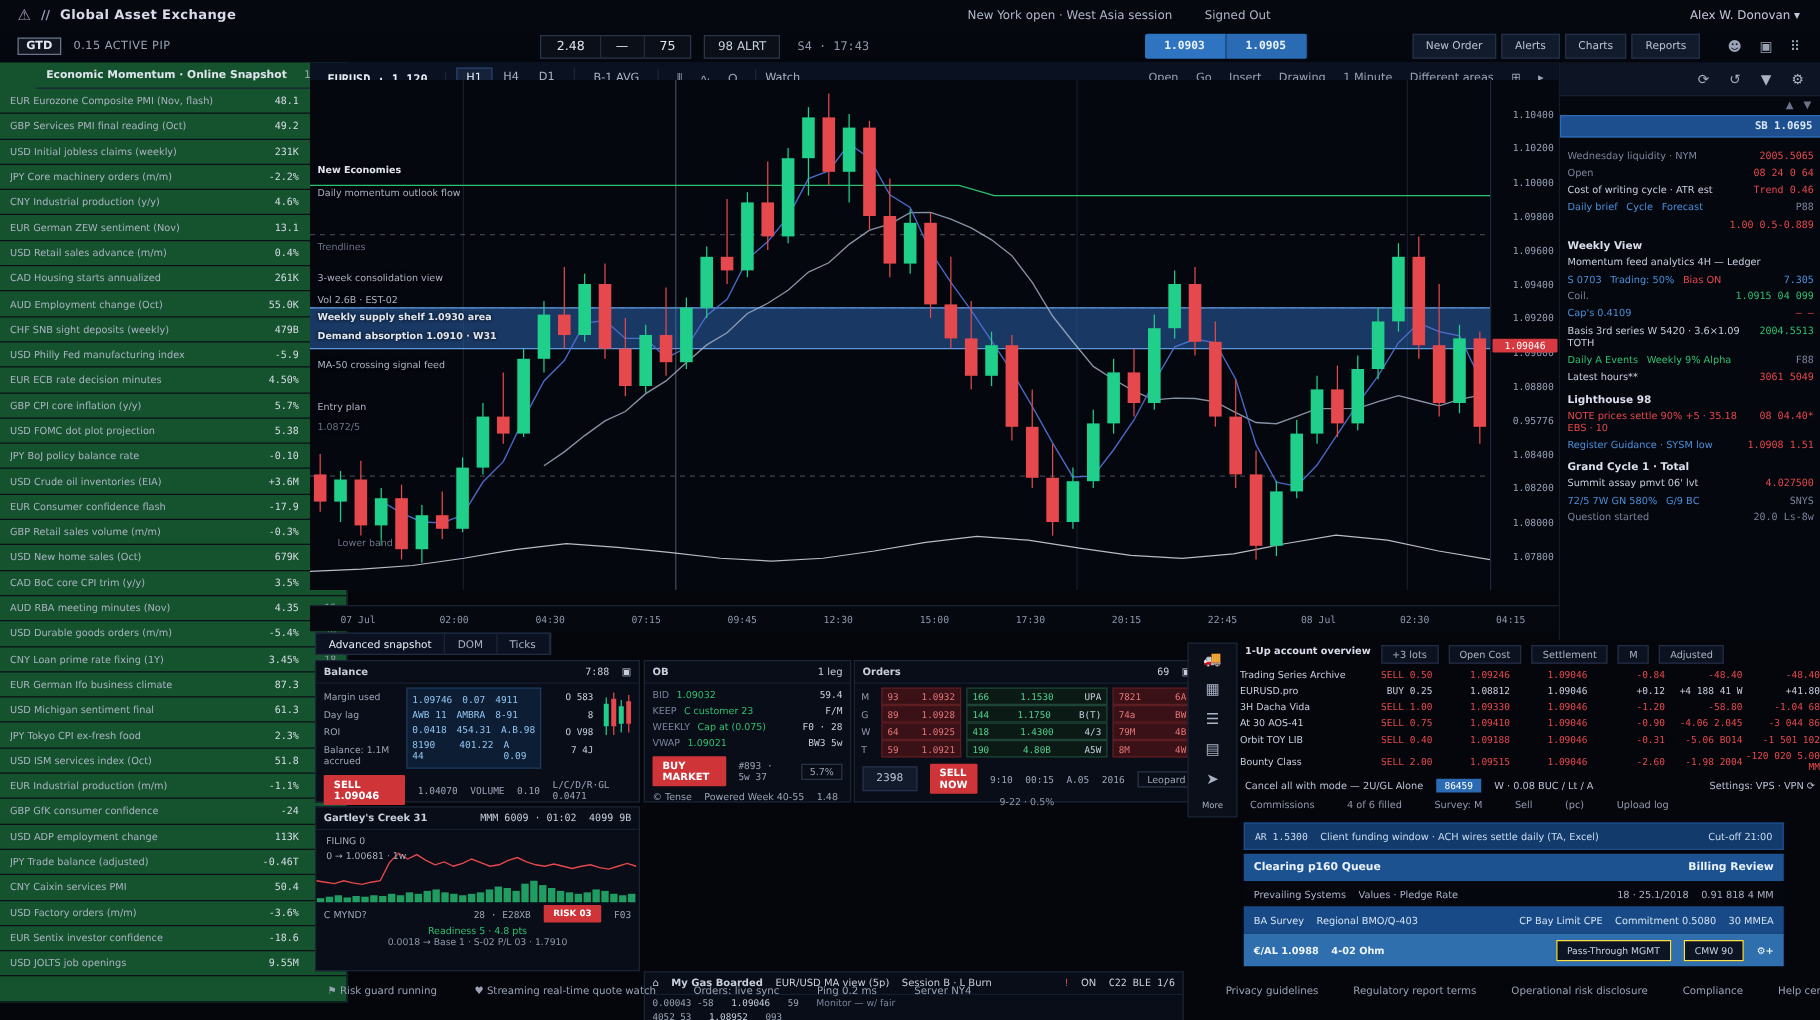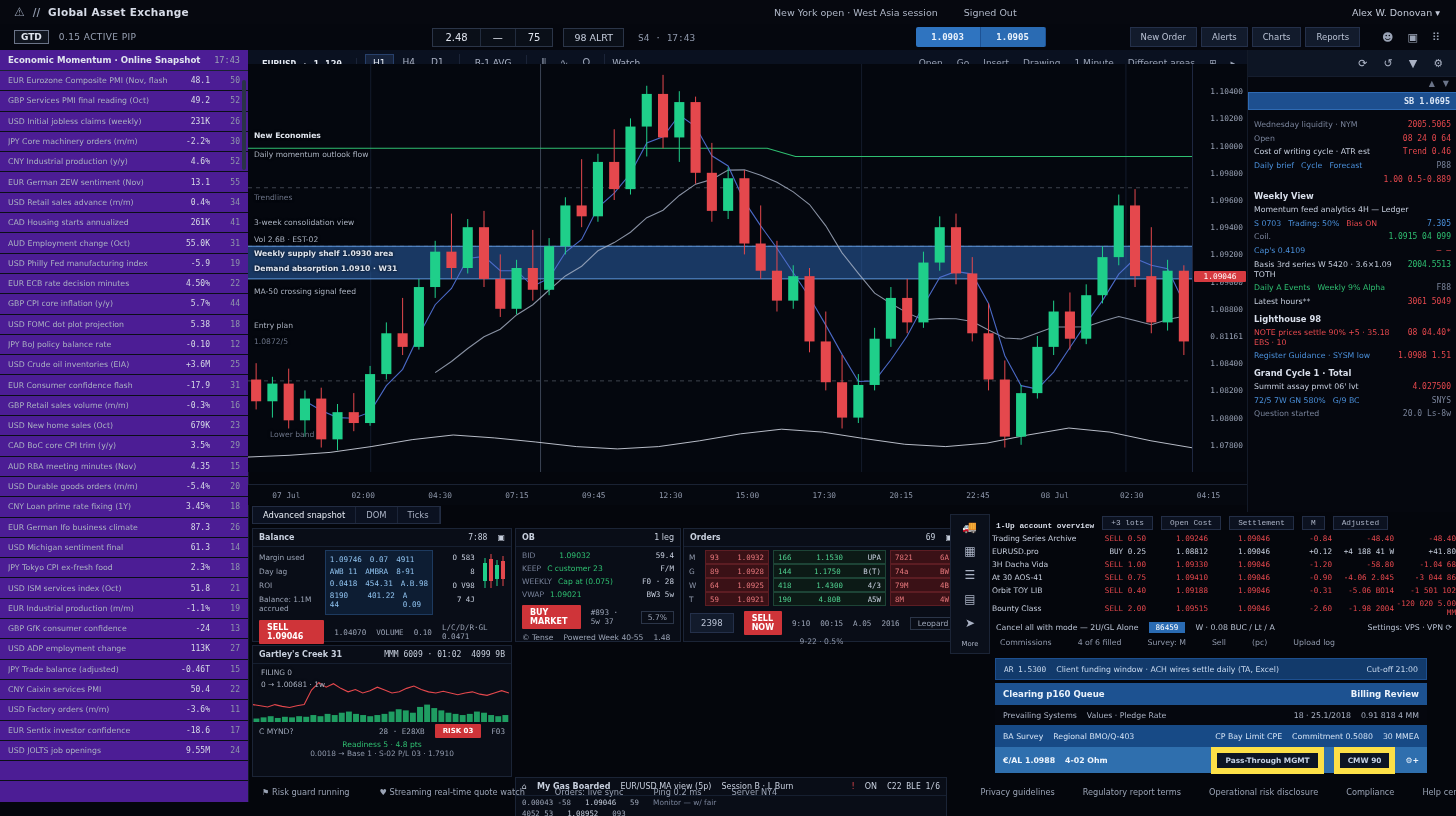--- a/index.html
+++ b/index.html
@@ -27,22 +27,22 @@
   .clock{margin-left:14px;color:#8f98ab;font-size:9.5px;}
   .bluebtns{display:flex;margin-left:auto;}
   .bbtn{width:64px;text-align:center;padding:5px 0;background:#2a6bb3;color:#eaf2fb;
         font-size:9px;font-weight:bold;border-right:1px solid #1d5294;}
   .bbtn.sell{background:#2f74c0;border-radius:2px 0 0 2px;}
   .bbtn.buy{border-radius:0 2px 2px 0;}
   .darkbtns{display:flex;gap:4px;margin-left:36px;padding-left:48px;}
   .dbtn{padding:4px 10px;background:#121b2c;border:1px solid #24304a;color:#b9c2d4;font-size:8.5px;}
   .t2icons{display:flex;gap:14px;align-items:center;margin:0 16px 0 22px;color:#9aa3b5;font-size:11px;}
   
-  .sidebar{position:absolute;left:0;top:50px;width:248px;height:752px;background:#4c1d95;
-           border-right:1px solid #131a28;}
+  .sidebar{position:absolute;left:0;top:50px;width:248px;height:752px;background:#14532d;
+           border-right:1px solid #131a28;padding-left:29px;}
   .mw-head{display:flex;align-items:center;height:20px;border-bottom:1px solid #1a2233;padding:0 8px;}
   .mw-title{color:#dfe4ee;font-weight:bold;font-size:8.6px;flex:1;}
   .mw-headval{color:#9aa3b5;font-size:8.6px;}
   .mw-rows{position:absolute;top:21px;left:0;right:0;bottom:0;overflow:hidden;}
   .mw-row{display:flex;align-items:center;height:19.3px;padding:0 8px;border-bottom:1px solid #0b0f18;}
   .mw-name{flex:1;color:#aab2c2;font-size:7.8px;white-space:nowrap;overflow:hidden;}
   .mw-a{width:42px;text-align:right;color:#d6dbe6;font-size:8px;}
   .mw-b{width:30px;text-align:right;color:#8f98ab;font-size:8px;}
   .mw-scroll{position:absolute;right:2px;top:30px;width:4px;height:90px;background:#2a3347;border-radius:2px;}
   
@@ -98,38 +98,38 @@
   .kvline{display:flex;gap:10px;align-items:center;font-size:7.6px;color:#9aa3b5;padding:2px 6px;}
   .domcell{font-size:7.4px;font-family:"DejaVu Sans Mono",monospace;padding:1.5px 4px;display:flex;gap:8px;justify-content:space-between;}
   .domred{background:#3a1116;border:1px solid #5c1d23;color:#e5767b;}
   .domgrn{background:#0c1a16;border:1px solid #1d4436;color:#4fd08f;}
   .stripbox{position:absolute;left:0;top:2px;width:38px;height:138px;background:#0a0f1a;
             border:1px solid #1b2436;display:flex;flex-direction:column;align-items:center;
             justify-content:space-around;color:#aab2c4;font-size:12px;}
   
   .bottomright{position:absolute;left:950px;top:512px;width:506px;height:266px;}
   .pos-table{position:absolute;left:42px;top:2px;width:464px;height:138px;overflow:hidden;}
-  .pos-filters{display:flex;gap:8px;align-items:flex-end;font-size:7.8px;color:#aab2c4;padding:2px 4px;font-family:Liberation Mono, monospace;}
+  .pos-filters{display:flex;gap:8px;align-items:flex-start;font-size:7.8px;color:#aab2c4;padding:2px 4px;}
   .pos-filters .pf{border:1px solid #232e46;background:#0c1220;padding:2px 8px;}
   .pos-grid{font-family:"DejaVu Sans Mono",monospace;}
   .pos-row{display:flex;font-size:7.6px;padding:2px 0;align-items:center;}
   .pos-row .pc0{width:92px;color:#c6cedd;font-family:"DejaVu Sans",sans-serif;}
   .pos-row .pc{flex:1;text-align:right;}
   .pos-foot{display:flex;gap:10px;align-items:center;font-size:7.8px;color:#b8c1d2;padding:3px 4px;}
   .chip-blue{background:#2a6bb3;color:#fff;padding:1px 7px;font-size:7.6px;}
   .pos-foot2{display:flex;gap:26px;font-size:7.8px;color:#8f98ab;padding:2px 8px;}
   .bluerows{position:absolute;left:45px;top:146px;width:432px;}
   .brow{display:flex;align-items:center;gap:10px;padding:0 8px;font-size:7.8px;}
   .brow .sp{flex:1;}
   .br1{height:20px;background:#123a6b;color:#c9d9ee;border:1px solid #1d4f8f;}
   .br2{height:22px;background:#1d5291;color:#eaf2fb;font-weight:bold;font-size:8.6px;margin-top:3px;}
   .br3{height:20px;background:#05070e;color:#aab2c4;}
   .br4{height:22px;background:#174a86;color:#d3e2f4;}
   .br5{height:26px;background:#2f6fae;color:#eef5fd;font-weight:bold;}
-  .br5 .darkchip{background:#0d1524;border:6px solid #fde047;color:#c6d2e4;font-weight:bold;
+  .br5 .darkchip{background:#0d1524;border:1px solid #fde047;color:#c6d2e4;font-weight:normal;
                  padding:3px 8px;font-size:7.4px;}
   
   .statusbar{position:absolute;left:248px;top:780px;width:1208px;height:24px;display:flex;
              align-items:center;gap:30px;padding:0 14px;font-size:8.2px;color:#9aa3b5;}
   .statusbar .sb-r{margin-left:auto;display:flex;gap:28px;}
   .sparkwrap{position:relative;}
   .ovl{position:absolute;font-size:7.4px;color:#aab2c4;text-shadow:0 0 3px #000;}
 </style>
 </head>
 <body>
@@ -221,20 +221,25 @@
         </div>
         <div class="mw-row">
           <span class="mw-name">CAD Housing starts annualized</span>
           <span class="mw-a mono">261K</span>
           <span class="mw-b mono">41</span>
         </div>
         <div class="mw-row">
           <span class="mw-name">AUD Employment change (Oct)</span>
           <span class="mw-a mono">55.0K</span>
           <span class="mw-b mono">31</span>
+        </div>
+        <div class="mw-row">
+          <span class="mw-name">CHF SNB sight deposits (weekly)</span>
+          <span class="mw-a mono">479B</span>
+          <span class="mw-b mono">36</span>
         </div>
         <div class="mw-row">
           <span class="mw-name">USD Philly Fed manufacturing index</span>
           <span class="mw-a mono">-5.9</span>
           <span class="mw-b mono">19</span>
         </div>
         <div class="mw-row">
           <span class="mw-name">EUR ECB rate decision minutes</span>
           <span class="mw-a mono">4.50%</span>
           <span class="mw-b mono">22</span>
@@ -525,21 +530,21 @@
     <div class="price-axis" id="price-axis">
         <div class="pa-lbl" style="top: 23.2px;">1.10400</div>
         <div class="pa-lbl" style="top: 50.4px;">1.10200</div>
         <div class="pa-lbl" style="top: 77.6px;">1.10000</div>
         <div class="pa-lbl" style="top: 104.8px;">1.09800</div>
         <div class="pa-lbl" style="top: 132px;">1.09600</div>
         <div class="pa-lbl" style="top: 159.2px;">1.09400</div>
         <div class="pa-lbl" style="top: 186.4px;">1.09200</div>
         <div class="pa-lbl" style="top: 213.6px;">1.09000</div>
         <div class="pa-lbl" style="top: 240.8px;">1.08800</div>
-        <div class="pa-lbl" style="top: 268px;">0.81161</div>
+        <div class="pa-lbl" style="top: 268px;">0.95776</div>
         <div class="pa-lbl" style="top: 295.2px;">1.08400</div>
         <div class="pa-lbl" style="top: 322.4px;">1.08200</div>
         <div class="pa-lbl" style="top: 349.6px;">1.08000</div>
         <div class="pa-lbl" style="top: 376.8px;">1.07800</div>
       </div>
     <div id="annos">
         <div class="anno bright" style="left: 6px; top: 66.72px;">New Economies</div>
         <div class="anno " style="left: 6px; top: 85.76px;">Daily momentum outlook flow</div>
         <div class="anno dim" style="left: 6px; top: 129.28px;">Trendlines</div>
         <div class="anno " style="left: 6px; top: 153.76px;">3-week consolidation view</div>
@@ -738,21 +743,21 @@
         </div>
     </div>
 
     <div class="panel" id="panelB" style="left:267px;top:24px;width:164px;height:112px;">
       <div class="p-head">
         <span class="ph-t">OB</span>
         <span class="ph-sp"></span>
         <span>1 leg</span>
       </div>
       <div id="pb-rows" style="padding:2px 4px;">
-          <div style="display: flex; gap: 24px; font-size: 7.6px; padding: 2px;">
+          <div style="display: flex; gap: 6px; font-size: 7.6px; padding: 2px;">
             <span class="c-d">BID</span>
             <span class="c-g" style="flex: 1 1 0%;">1.09032</span>
             <span class="mono c-w">59.4</span>
           </div>
           <div style="display: flex; gap: 6px; font-size: 7.6px; padding: 2px;">
             <span class="c-d">KEEP</span>
             <span class="c-g" style="flex: 1 1 0%;">C customer 23</span>
             <span class="mono c-w">F/M</span>
           </div>
           <div style="display: flex; gap: 6px; font-size: 7.6px; padding: 2px;">

